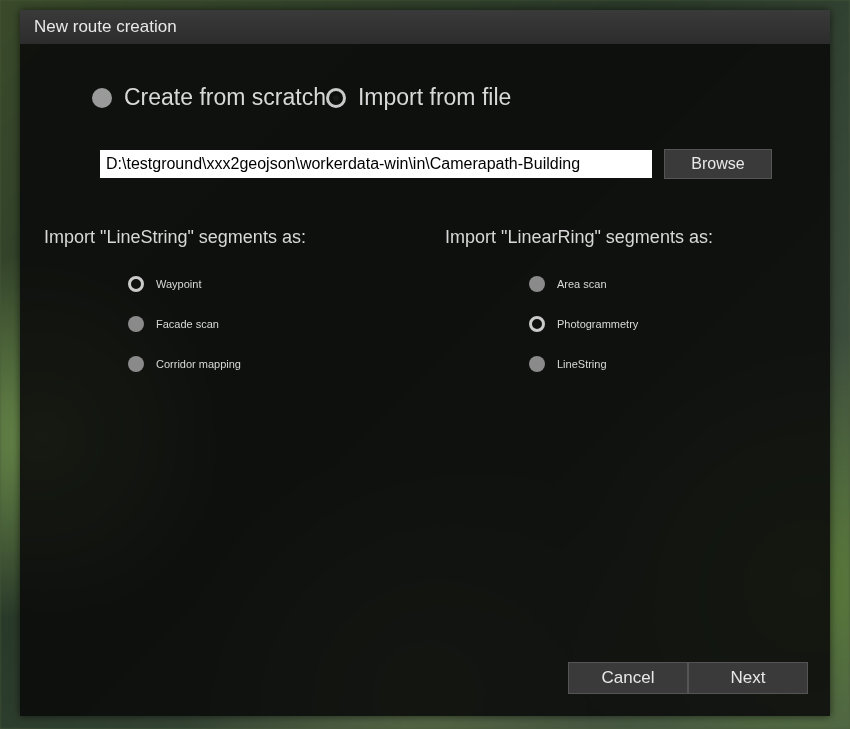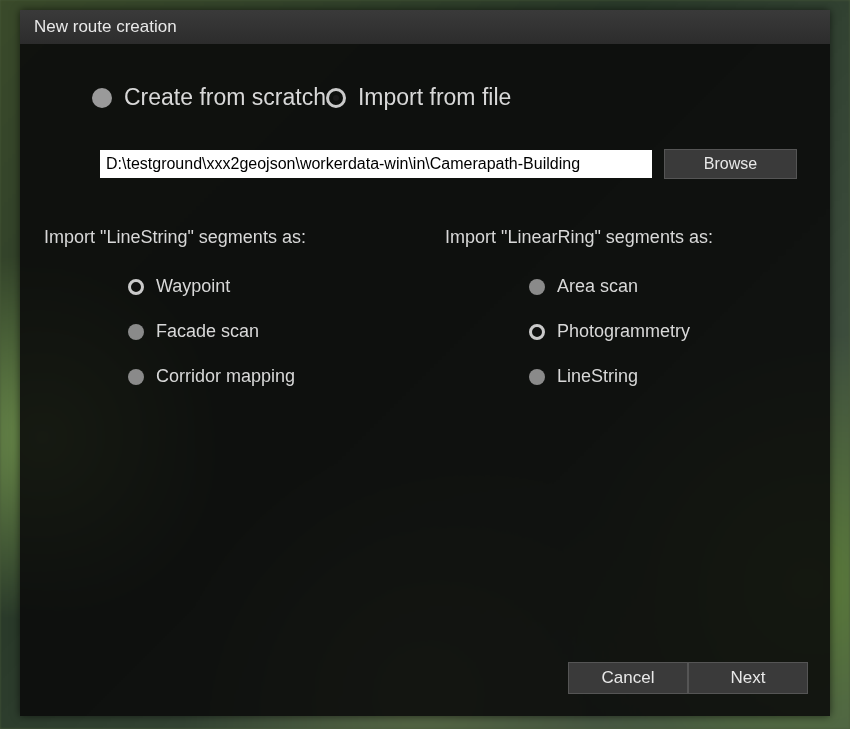--- a/index.html
+++ b/index.html
@@ -88,21 +88,21 @@
     height: 28px;
     background: #fff;
     color: #000;
     font-size: 16px;
     padding: 0 6px;
     border: none;
     box-sizing: border-box;
     font-family: Arial, Helvetica, sans-serif;
   }
   .browse-btn {
-    width: 133px;
+    width: 108px;
     height: 30px;
     background: #3a3a3a;
     color: #e8e8e8;
     border: 1px solid #555;
     font-size: 16px;
     cursor: pointer;
   }
   .columns {
     display: flex;
     margin-top: 48px;
@@ -113,21 +113,21 @@
   }
   .col-heading {
     font-size: 18px;
     color: #d8d8d8;
     margin-bottom: 28px;
   }
   .radio-small {
     display: flex;
     align-items: center;
     gap: 12px;
-    font-size: 18px;
+    font-size: 11px;
     margin-left: 36px;
     margin-bottom: 24px;
     cursor: pointer;
     padding-left: 48px;
   }
   .radio-small-circle {
     width: 16px;
     height: 16px;
     border-radius: 50%;
     background: #8a8a8a;

